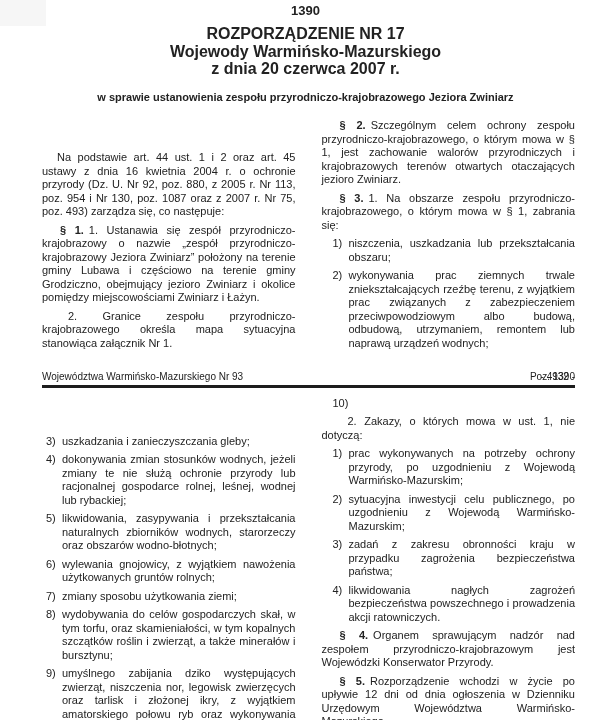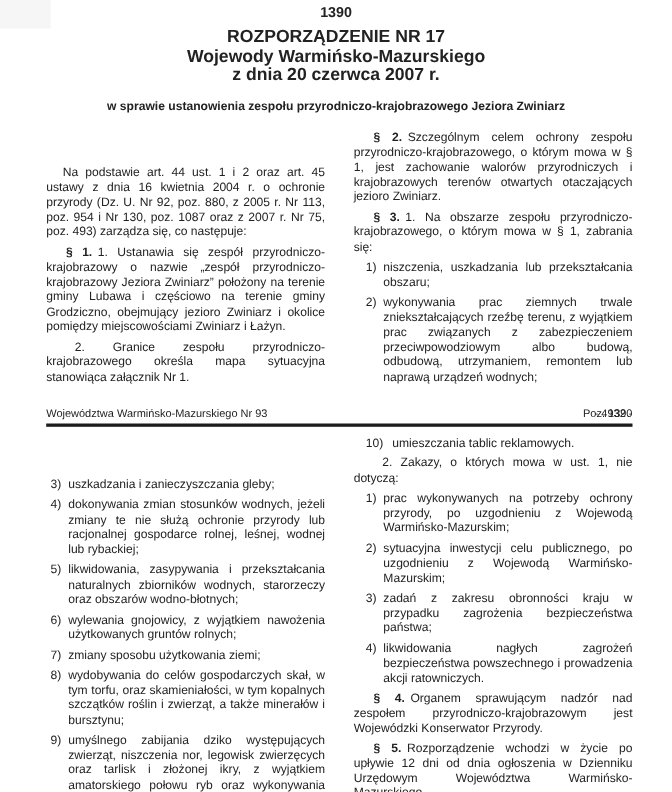--- a/index.html
+++ b/index.html
@@ -104,21 +104,20 @@
           <span class="txt">wydobywania do celów gospodarczych skał, w tym torfu, oraz skamieniałości, w tym kopalnych szczątków roślin i zwierząt, a także minerałów i bursztynu;</span>
         </div>
       <div class="li">
           <span class="num">9)</span>
           <span class="txt">umyślnego zabijania dziko występujących zwierząt, niszczenia nor, legowisk zwierzęcych oraz tarlisk i złożonej ikry, z wyjątkiem amatorskiego połowu ryb oraz wykonywania czynności związanych z racjonalną gospodarką rolną, leśną, rybacką lub łowiecką;</span>
         </div>
     </div>
     <div class="col right-col">
       <div class="li num-wide">
           <span class="num">10)</span>
-          <span class="txt">umieszczania tablic reklamowych.</span>
         </div>
       <p class="par sub">2. Zakazy, o których mowa w ust. 1, nie dotyczą:</p>
       <div class="li">
           <span class="num">1)</span>
           <span class="txt">prac wykonywanych na potrzeby ochrony przyrody, po uzgodnieniu z Wojewodą Warmińsko-Mazurskim;</span>
         </div>
       <div class="li">
           <span class="num">2)</span>
           <span class="txt">sytuacyjna inwestycji celu publicznego, po uzgodnieniu z Wojewodą Warmińsko-Mazurskim;</span>
         </div>

